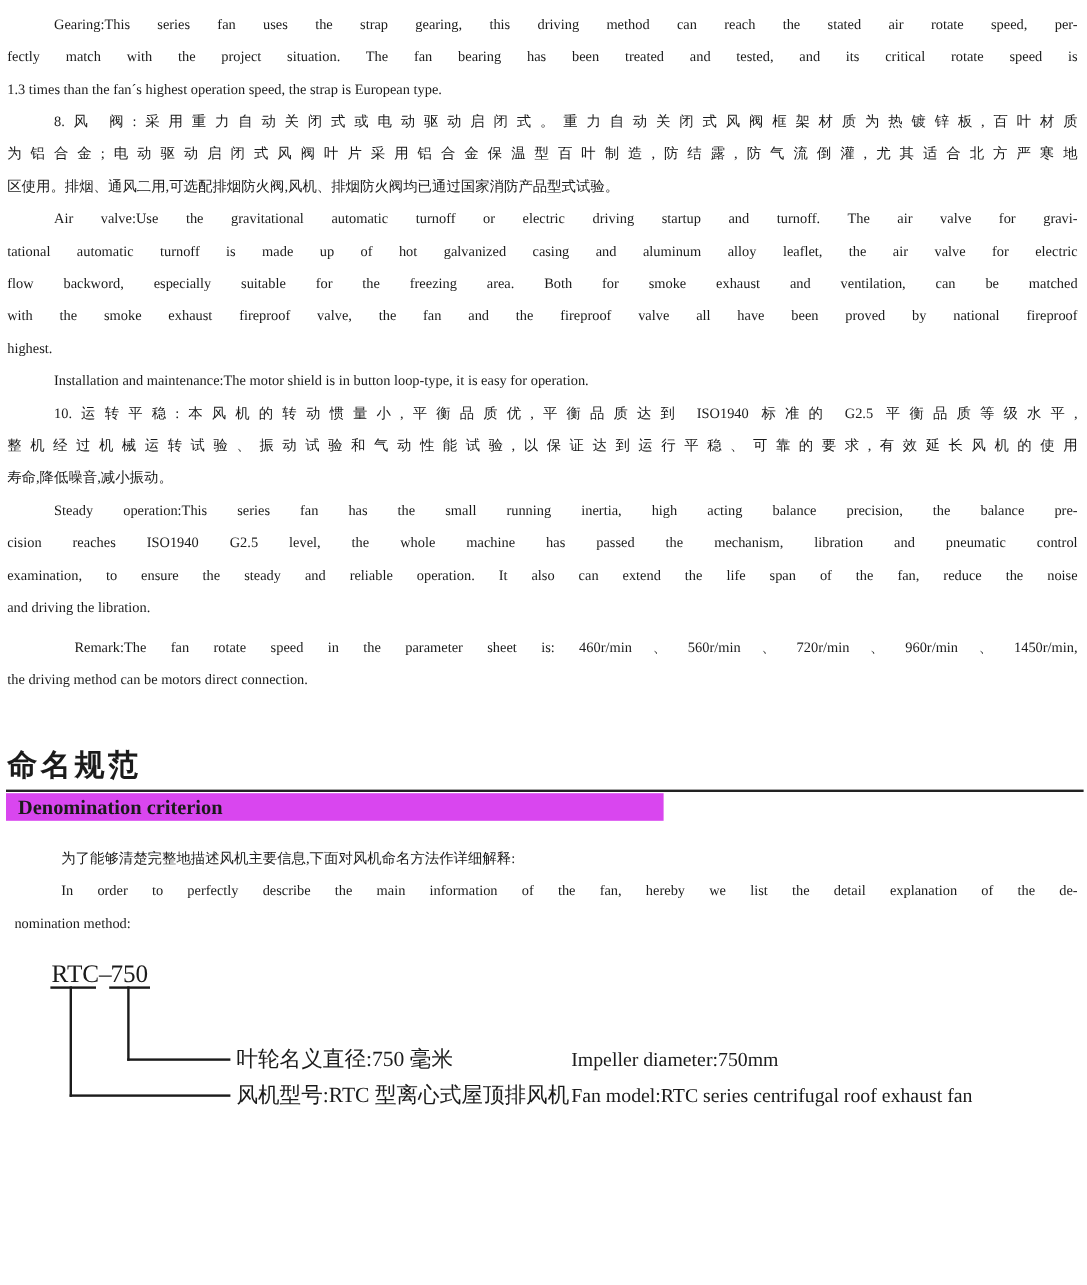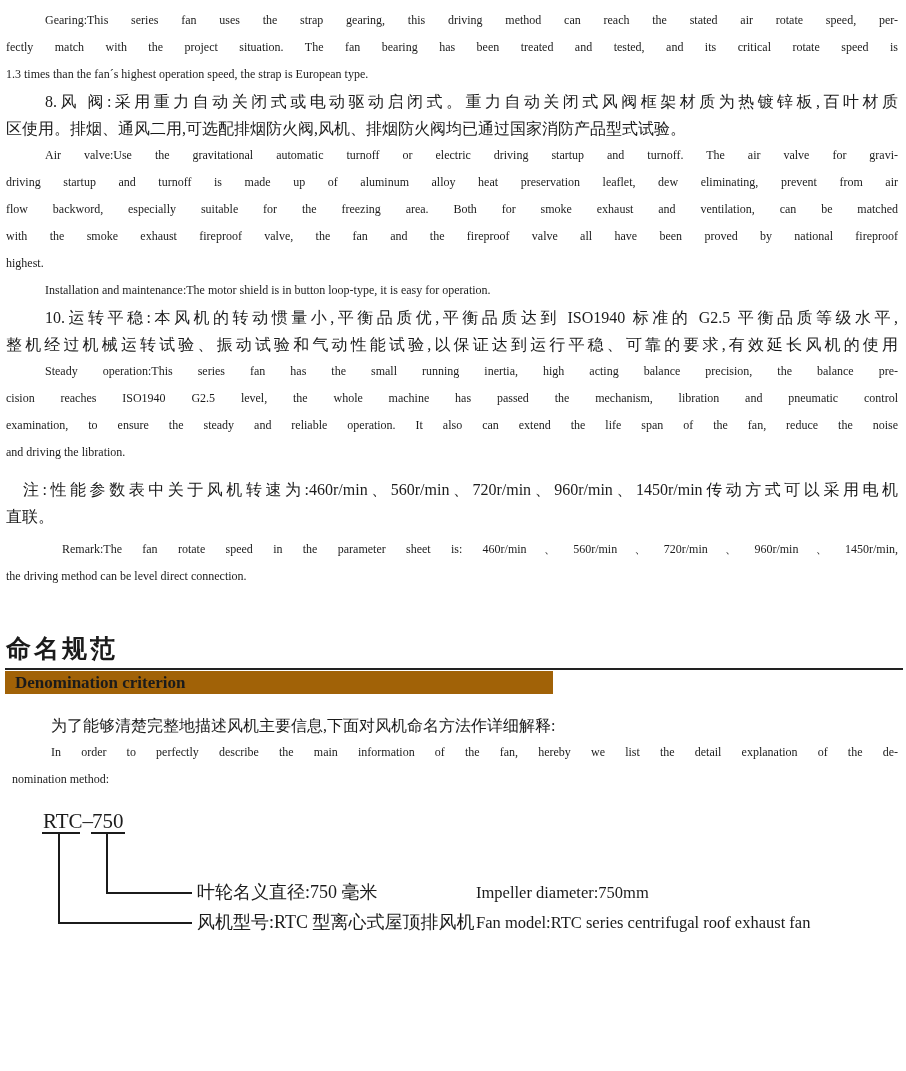--- a/index.html
+++ b/index.html
@@ -3,35 +3,35 @@
 <meta charset="utf-8">
 <style>
   html,body{margin:0;padding:0;background:#ffffff;}
   body{
     width:906px;height:1071px;position:relative;overflow:hidden;
     font-family:"Liberation Serif","DejaVu Serif",serif;
     color:#1b1b1b;
   }
   .content{padding:7px 8px 0 6px;}
   .ln{font-size:12px;line-height:27px;height:27px;overflow:hidden;}
-  .cjk{font-size:16px;}
+  .cjk{font-size:12px;}
   .ind{text-indent:39px;}
   .ind2{text-indent:17px;}
   .ind3{text-indent:56px;}
   .jfy{text-align:justify;text-align-last:justify;}
   .note-block{margin-top:10px;}
   .remark-block{margin-top:6px;}
   .sec-title{
     margin:40px 11px 0 6px;
     font-size:25px;font-weight:bold;letter-spacing:3px;line-height:36px;height:38px;
     font-family:"Liberation Sans","DejaVu Sans",sans-serif;
   }
   .rule{border-top:2px solid #222;margin:0 3px 0 5px;}
   .gray-bar{
-    margin-left:5px;margin-top:1px;width:548px;height:23px;background:#a16207;
+    margin-left:5px;margin-top:1px;width:548px;height:23px;background:#d946ef;
     line-height:23px;padding-left:10px;box-sizing:border-box;
     font-size:17px;font-weight:bold;
   }
   .sec-para{margin-top:11px;padding-left:12px;}
   .diagram{position:relative;height:161px;margin-top:17px;}
   .d-abs{position:absolute;white-space:nowrap;}
   .d-line{position:absolute;background:#1b1b1b;}
   .model-txt{font-size:21px;line-height:21px;}
   .d-cn{font-size:18px;line-height:26px;}
   .d-en{font-size:16.5px;line-height:26px;}
@@ -39,42 +39,40 @@
 </head>
 <body>
 
 <div class="content">
 
   <div>
     <div class="ln ind jfy">Gearing:This series fan uses the strap gearing, this driving method can reach the stated air rotate speed, per-</div>
     <div class="ln jfy">fectly match with the project situation. The fan bearing has been treated and tested, and its critical rotate speed is</div>
     <div class="ln">1.3 times than the fan´s highest operation speed, the strap is European type.</div>
     <div class="ln cjk ind jfy">8.风 阀:采用重力自动关闭式或电动驱动启闭式。重力自动关闭式风阀框架材质为热镀锌板,百叶材质</div>
+    <div class="ln cjk jfy">为铝合金;电动驱动启闭式风阀叶片采用铝合金保温型百叶制造,防结露,防气流倒灌,尤其适合北方严寒地</div>
     <div class="ln cjk">区使用。排烟、通风二用,可选配排烟防火阀,风机、排烟防火阀均已通过国家消防产品型式试验。</div>
     <div class="ln ind jfy">Air valve:Use the gravitational automatic turnoff or electric driving startup and turnoff. The air valve for gravi-</div>
-    <div class="ln jfy">driving startup and turnoff is made up of aluminum alloy heat preservation leaflet, dew eliminating, prevent from air</div>
+    <div class="ln jfy">tational automatic turnoff is made up of hot galvanized casing and aluminum alloy leaflet, the air valve for electric</div>
     <div class="ln jfy">flow backword, especially suitable for the freezing area. Both for smoke exhaust and ventilation, can be matched</div>
     <div class="ln jfy">with the smoke exhaust fireproof valve, the fan and the fireproof valve all have been proved by national fireproof</div>
     <div class="ln">highest.</div>
     <div class="ln ind">Installation and maintenance:The motor shield is in button loop-type, it is easy for operation.</div>
     <div class="ln cjk ind jfy">10.运转平稳:本风机的转动惯量小,平衡品质优,平衡品质达到 ISO1940 标准的 G2.5 平衡品质等级水平,</div>
     <div class="ln cjk jfy">整机经过机械运转试验、振动试验和气动性能试验,以保证达到运行平稳、可靠的要求,有效延长风机的使用</div>
+    <div class="ln cjk">寿命,降低噪音,减小振动。</div>
     <div class="ln ind jfy">Steady operation:This series fan has the small running inertia, high acting balance precision, the balance pre-</div>
     <div class="ln jfy">cision reaches ISO1940 G2.5 level, the whole machine has passed the mechanism, libration and pneumatic control</div>
     <div class="ln jfy">examination, to ensure the steady and reliable operation. It also can extend the life span of the fan, reduce the noise</div>
     <div class="ln">and driving the libration.</div>
   </div>
 
-  <div class="note-block">
-    <div class="ln cjk ind2 jfy">注:性能参数表中关于风机转速为:460r/min、560r/min、720r/min、960r/min、1450r/min传动方式可以采用电机</div>
-    <div class="ln cjk">直联。</div>
-  </div>
   <div class="remark-block">
     <div class="ln ind3 jfy">Remark:The fan rotate speed in the parameter sheet is: 460r/min、560r/min、720r/min、960r/min、1450r/min,</div>
-    <div class="ln">the driving method can be level direct connection.</div>
+    <div class="ln">the driving method can be motors direct connection.</div>
   </div>
 
 </div>
 
 <div class="sec-title">命名规范</div>
 <div class="rule"></div>
 <div class="gray-bar">Denomination criterion</div>
 
 <div class="content sec-para">
   <div class="ln cjk ind">为了能够清楚完整地描述风机主要信息,下面对风机命名方法作详细解释:</div>

